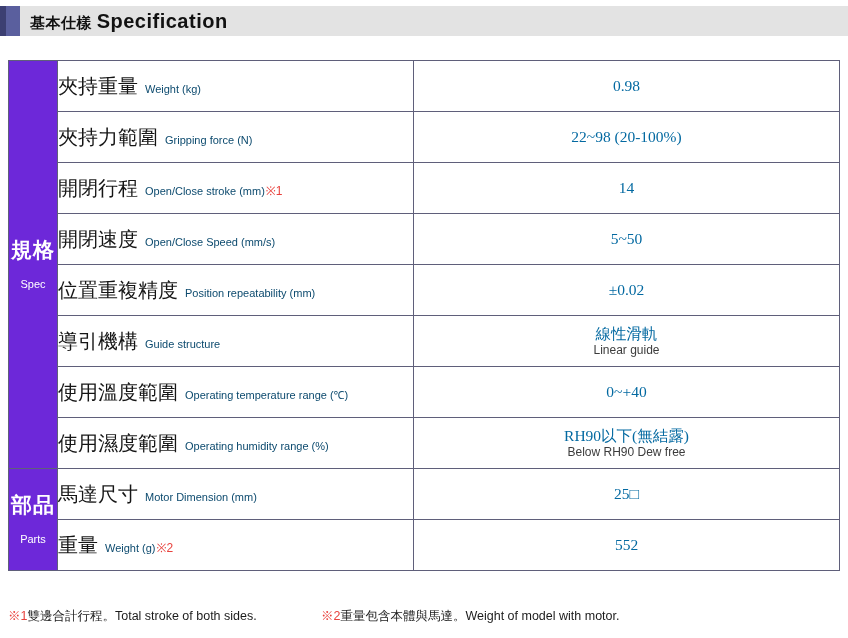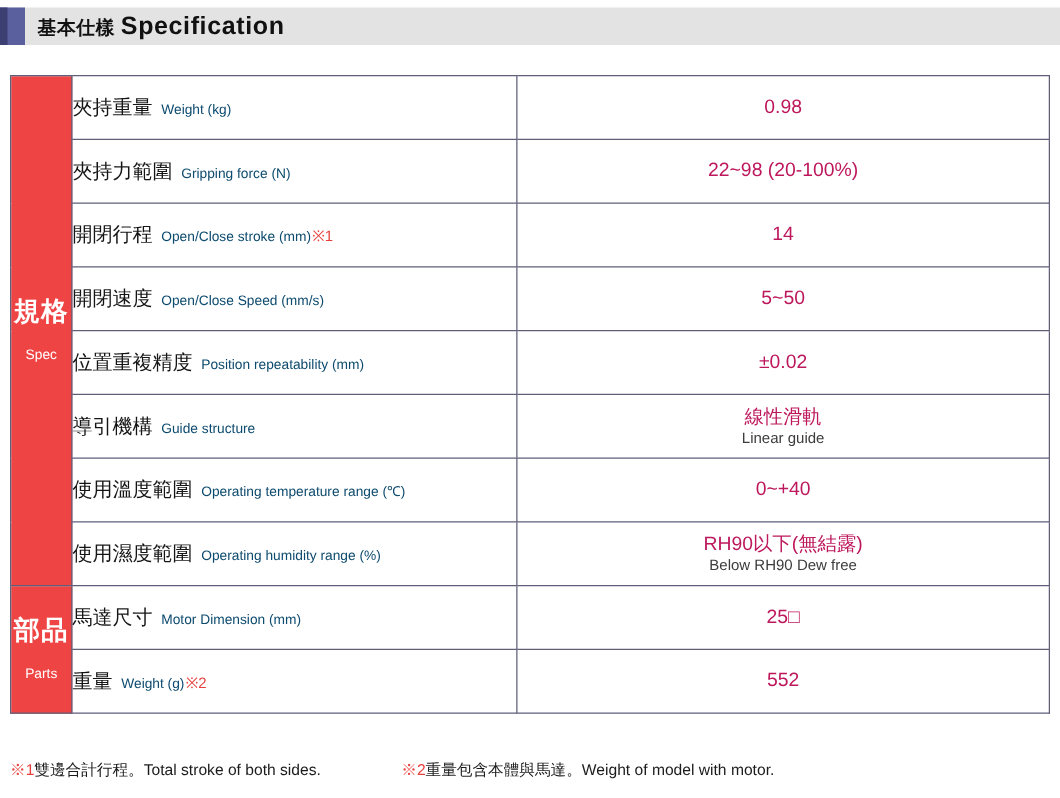--- a/index.html
+++ b/index.html
@@ -60,21 +60,21 @@
   }
   .spec-table td {
     border: 1px solid #5f5f7a;
     padding: 0;
     vertical-align: middle;
   }
 
   
   .group-cell {
     width: 48px;
-    background: #ef4444;
+    background: #6d28d9;
     color: #ffffff;
     text-align: center;
     vertical-align: middle;
     border: 1px solid #4a4e85;
   }
   .group-cell .gc-jp {
     font-size: 21px;
     font-weight: bold;
     line-height: 1.12;
     letter-spacing: 1px;
@@ -86,43 +86,44 @@
   }
 
   
   .label-cell {
     width: 355px;
     padding: 0 0 0 14px;
     background: #ffffff;
     white-space: nowrap;
   }
   .label-cell .lbl-jp {
-    font-size: 16px;
+    font-size: 20px;
     color: #151515;
   }
   .label-cell .lbl-en {
     font-size: 11px;
     color: #0c4a6e;
     margin-left: 7px;
   }
   .label-cell .note-mark {
     font-size: 12px;
     color: #e8413c;
     margin-left: 1px;
   }
 
   
   .value-cell {
     text-align: center;
     background: #ffffff;
   }
   .value-cell .val-main {
     font-size: 15.5px;
-    color: #be185d;
+    color: #0369a1;
     line-height: 1.25;
+    font-family: Liberation Serif, serif;
   }
   .value-cell .val-sub {
     font-size: 12px;
     color: #3c3c3c;
     line-height: 1.2;
   }
 
   .row-h { height: 51px; }
 
   

